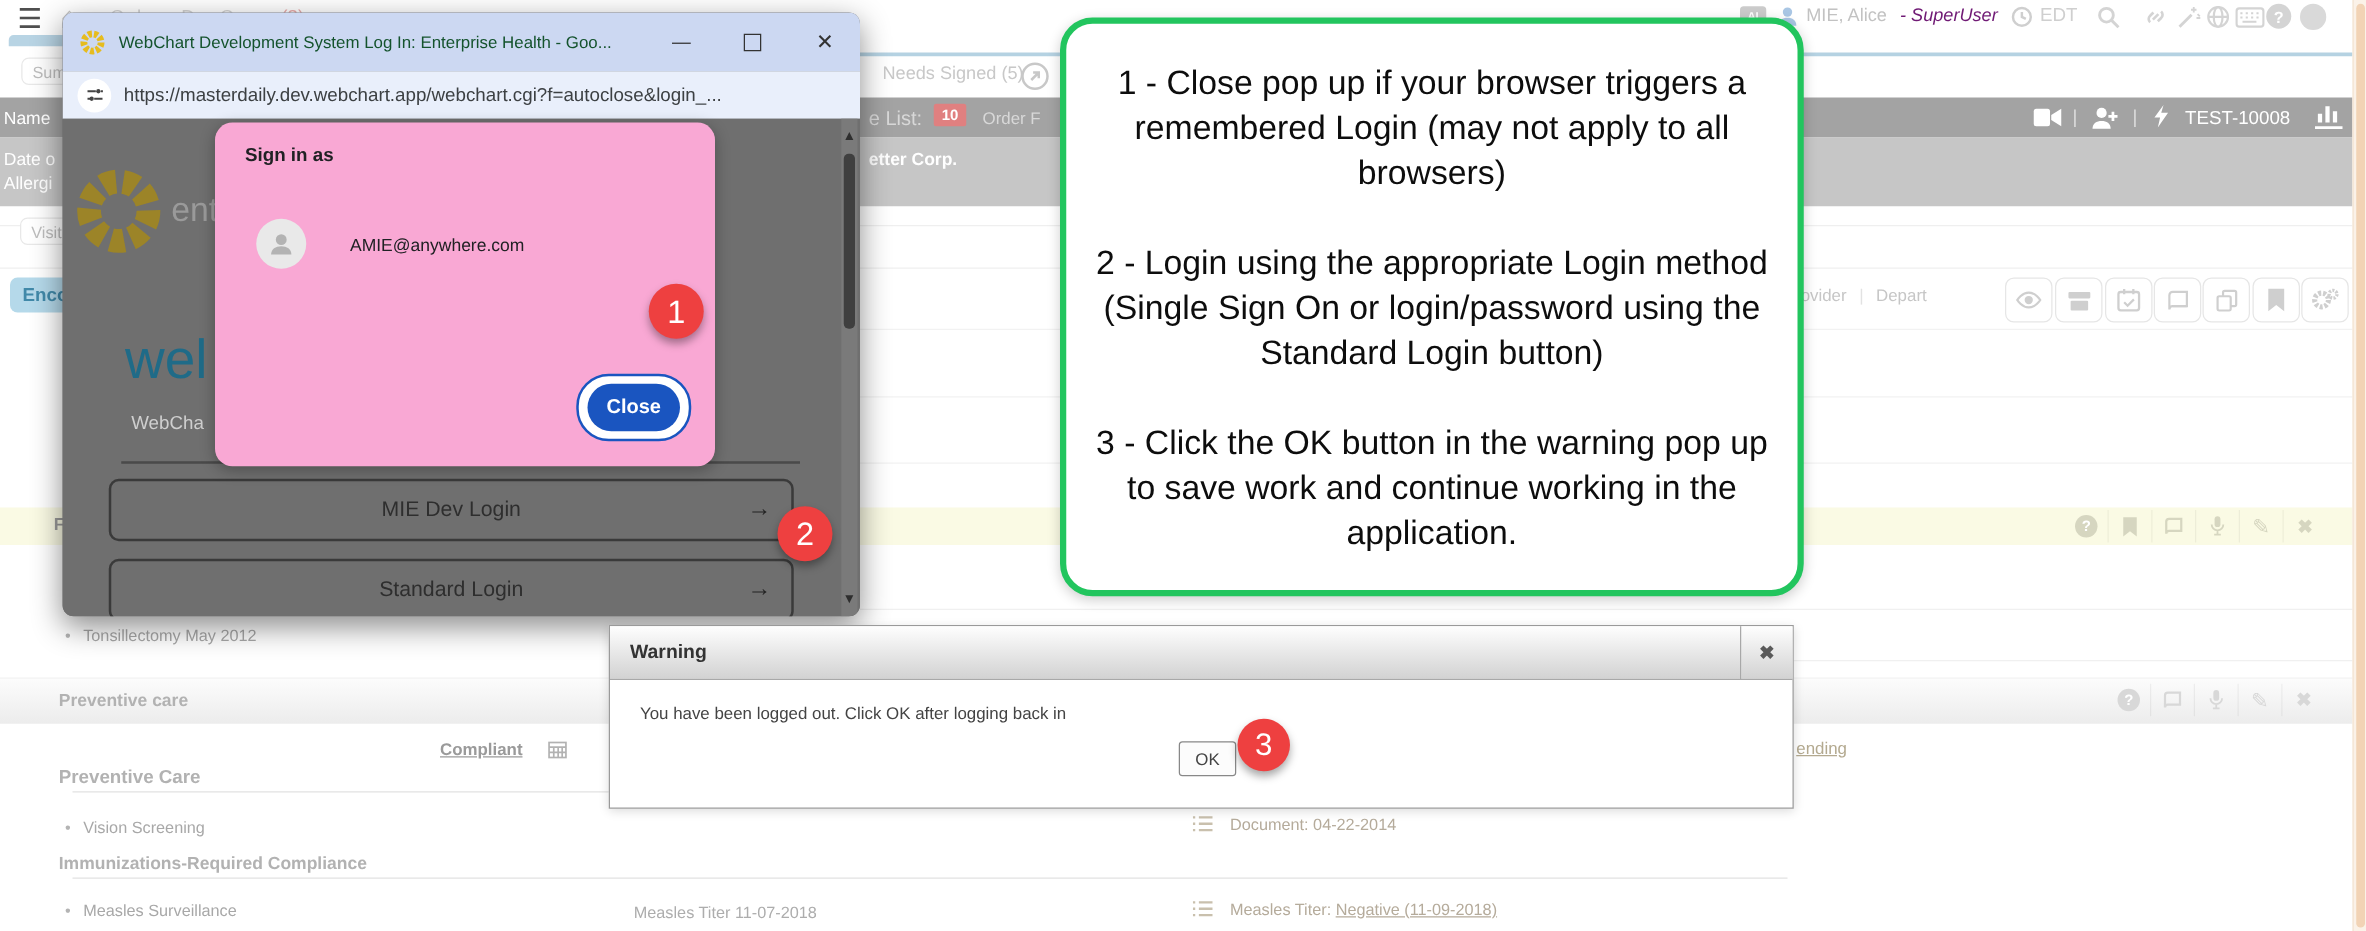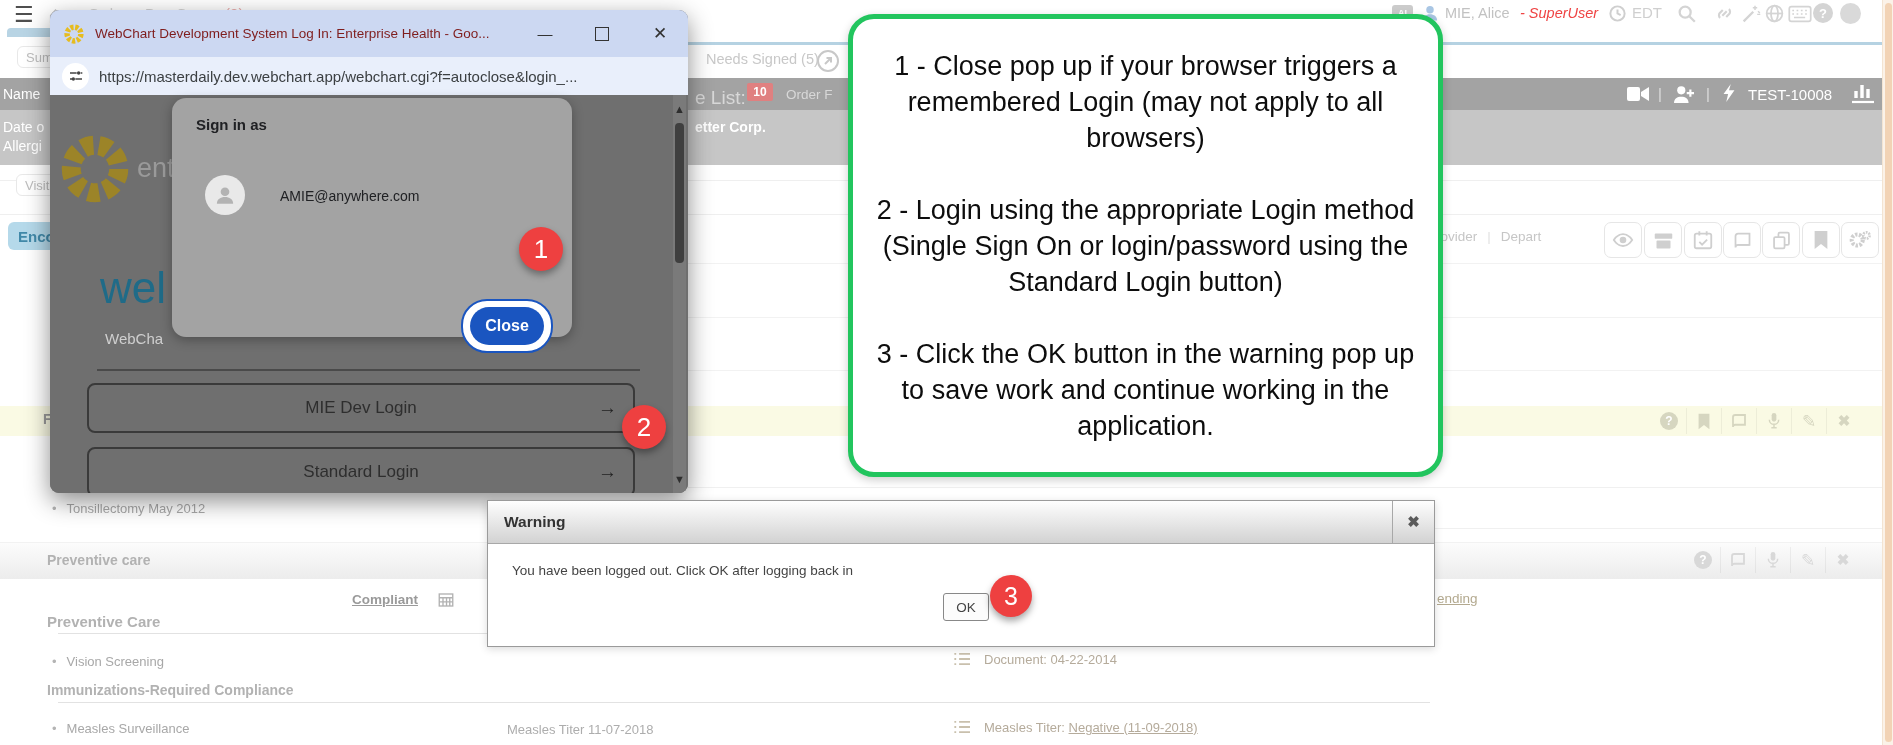--- a/index.html
+++ b/index.html
@@ -29,35 +29,35 @@
   .band{background:linear-gradient(#fcfcfc,#ececec);border-top:1px solid #f2f2f2;}
   .sec-head{color:#b2b2b2;font-weight:bold;white-space:nowrap;}
   .tan{color:#b5ab9b;font-size:13px;white-space:nowrap;}
   .page-scrollbar{background:#fbf2e8;border-left:1px solid #f3e4d2;}
   .page-scroll-thumb{background:#f2d3b5;border-radius:4px;}
   
   .popup{left:50px;top:10px;width:638px;height:483px;border-radius:9px;
          box-shadow:0 8px 24px rgba(0,0,0,.45);z-index:10;overflow:hidden;background:#6f6f6f;}
   .popup-titlebar{left:0;top:0;width:638px;height:47px;background:#ccd8f2;
          display:flex;align-items:center;}
-  .popup-title{font-size:13.5px;color:#7f1d1d;margin-left:10px;white-space:nowrap;}
+  .popup-title{font-size:13.5px;color:#14532d;margin-left:10px;white-space:nowrap;}
   .winctl{position:absolute;top:0;height:47px;width:34px;display:flex;align-items:center;
          justify-content:center;color:#333;}
   .urlbar{left:0;top:47px;width:638px;height:38px;background:#e9effb;display:flex;align-items:center;}
   .url-pill-icon{width:27px;height:27px;border-radius:50%;background:#fff;color:#444;
          display:flex;align-items:center;justify-content:center;margin-left:12px;}
   .url-text{font-size:15px;color:#3c4043;margin-left:10px;white-space:nowrap;}
   .login-btn{position:absolute;left:37px;width:544px;height:46px;border:2px solid #3a3a3a;
          border-radius:8px;display:flex;align-items:center;justify-content:center;
          color:#2e2e2e;font-size:17px;}
   .login-arrow{position:absolute;right:16px;font-size:19px;font-weight:bold;color:#222;}
   .pscroll-track{left:623px;top:85px;width:13px;height:398px;background:#7a7a7a;}
   .pscroll-thumb{left:2px;width:9px;border-radius:4px;background:#3f3f3f;}
   
-  .card{left:122px;top:88px;width:400px;height:239px;background:#a3a3a3;border-radius:14px;
+  .card{left:122px;top:88px;width:400px;height:275px;background:#f9a8d4;border-radius:14px;
         box-shadow:0 3px 12px rgba(0,0,0,.30);}
   .close-outer{position:absolute;left:289px;top:201px;width:88px;height:50px;border:2.5px solid #1a55c0;
         border-radius:26px;background:#fff;display:flex;align-items:center;justify-content:center;}
   .close-inner{width:74px;height:38px;border-radius:19px;background:#1a55c0;color:#fff;
         font-weight:bold;font-size:16px;display:flex;align-items:center;justify-content:center;}
   .avatar{position:absolute;left:33px;top:77px;width:40px;height:40px;border-radius:50%;
         background:#e9e9e9;color:#b3b3b3;display:flex;align-items:center;justify-content:center;}
   
   .dialog{left:487px;top:500px;width:946px;height:145px;background:#fff;border:1px solid #9a9a9a;
         z-index:20;box-shadow:0 2px 8px rgba(0,0,0,.15);}
@@ -92,21 +92,21 @@
   </div>
 
   <div class="r" style="left:1392px;top:5px;width:21px;height:16px;background:#cbcbcb;border-radius:3px;color:#fff;font-size:9px;font-weight:bold;display:flex;align-items:center;justify-content:center;">AI</div>
   <div class="r" style="left:1420px;top:3px;color:#a9c6e4;">
     <svg width="20" height="20" viewBox="0 0 24 24">
         <circle cx="12" cy="8" r="4.5" fill="currentColor"></circle>
         <path d="M3.5 21c0-5 3.8-7.5 8.5-7.5s8.5 2.5 8.5 7.5z" fill="currentColor"></path>
       </svg>
   </div>
   <div class="r" style="left:1445px;top:5px;font-size:14.5px;color:#c2c2c2;">MIE, Alice</div>
-  <div class="r" style="left:1520px;top:5px;font-size:14.5px;font-style:italic;color:#ef4444;">- SuperUser</div>
+  <div class="r" style="left:1520px;top:5px;font-size:14.5px;font-style:italic;color:#701a75;">- SuperUser</div>
   <div class="r" style="left:1608px;top:4px;color:#cfcfcf;">
     <svg width="19" height="19" viewBox="0 0 24 24">
         <circle cx="12" cy="12" r="9" fill="none" stroke="currentColor" stroke-width="2.5"></circle>
         <path d="M12 7v5l4 2" fill="none" stroke="currentColor" stroke-width="2.5"></path>
       </svg>
   </div>
   <div class="r" style="left:1632px;top:4px;font-size:15px;color:#cfcfcf;">EDT</div>
   <div class="r" style="left:1676px;top:3px;color:#d4d4d4;">
     <svg width="22" height="22" viewBox="0 0 24 24">
         <circle cx="10" cy="10" r="6" fill="none" stroke="currentColor" stroke-width="2.5"></circle>
@@ -151,21 +151,21 @@
         <circle cx="12" cy="12" r="10"></circle>
         <path d="M9 15l6-6M10.5 9H15v4.5"></path>
       </svg>
   </div>
 
   <div class="r darkbar1" style="left:0;top:78px;width:1882px;height:32px;"></div>
   <div class="r darkbar2" style="left:0;top:110px;width:1882px;height:55px;"></div>
   <div class="r" style="left:3px;top:86px;font-size:14px;color:#fff;">Name</div>
   <div class="r" style="left:3px;top:119px;font-size:14px;color:#fff;">Date o</div>
   <div class="r" style="left:3px;top:138px;font-size:14px;color:#fff;">Allergi</div>
-  <div class="r" style="left:695px;top:87px;font-size:19px;color:#d8d8d8;">e List:</div>
+  <div class="r" style="left:695px;top:87px;font-size:16px;color:#d8d8d8;">e List:</div>
   <div class="r" style="left:747px;top:83px;width:26px;height:18px;background:#e08080;border-radius:2px;color:#fff;font-size:12px;font-weight:bold;display:flex;align-items:center;justify-content:center;">10</div>
   <div class="r" style="left:786px;top:87px;font-size:13.5px;color:#d8d8d8;">Order F</div>
   <div class="r" style="left:695px;top:119px;font-size:14px;font-weight:bold;color:#fff;">etter Corp.</div>
   <div class="r" style="left:1626px;top:84px;color:#fff;">
     <svg width="24" height="20" viewBox="0 0 24 20">
         <rect x="1" y="3" width="13" height="14" rx="2" fill="currentColor"></rect>
         <path d="M15 8l8-5v14l-8-5z" fill="currentColor"></path>
       </svg>
   </div>
   <div class="r" style="left:1658px;top:85px;color:#dedede;font-size:15px;">|</div>

